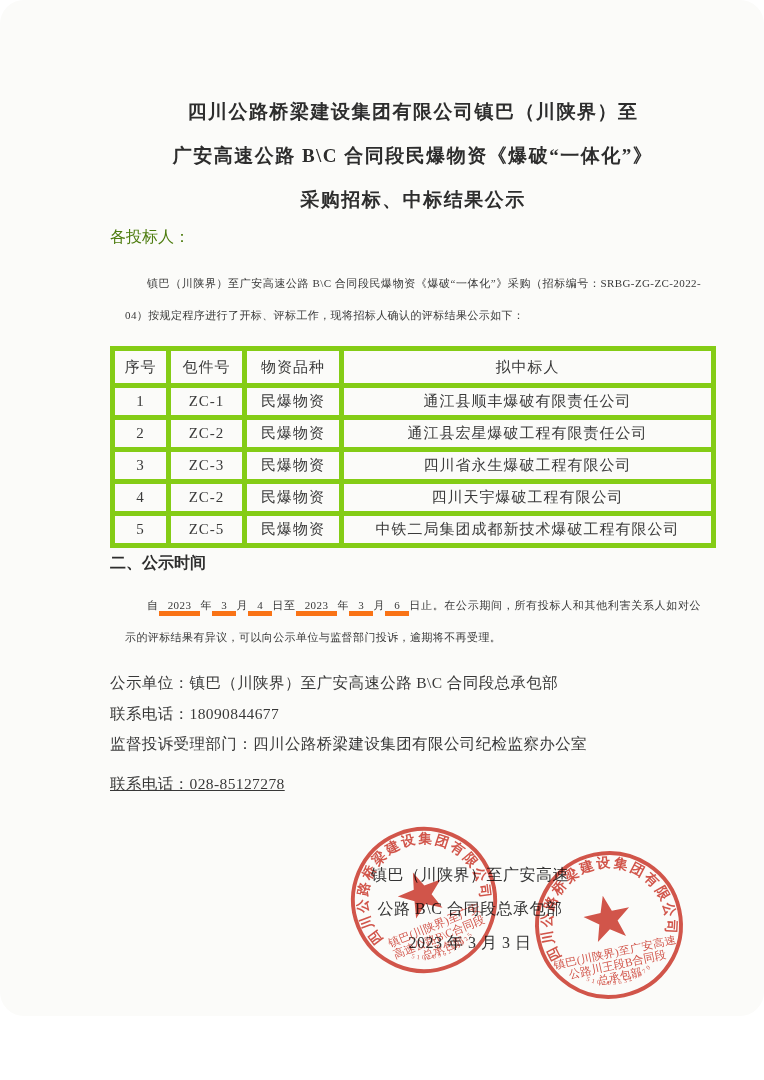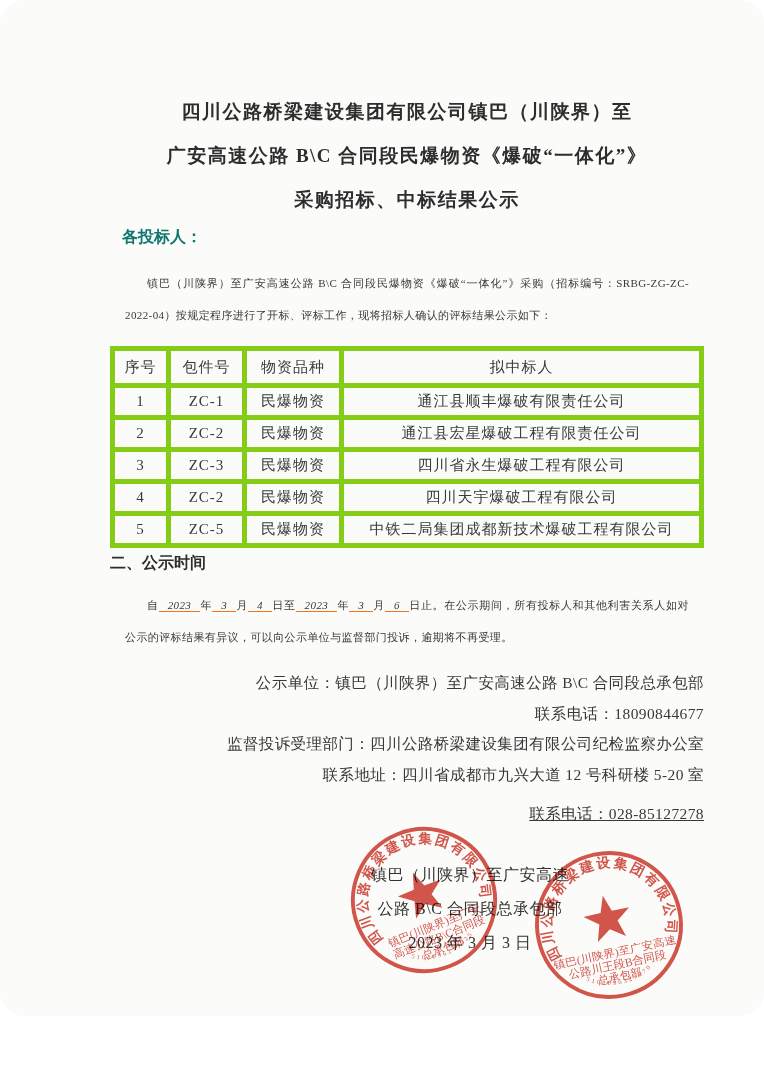--- a/index.html
+++ b/index.html
@@ -1,34 +1,34 @@
 <!DOCTYPE html>
 <html><head>
 <meta charset="utf-8">
 <style>
   html,body { margin:0; padding:0; background:#ffffff; }
   .page {
     position:relative; width:764px; height:1016px; box-sizing:border-box;
-    background:#fbfbf9; padding:90px 60px 0 110px; overflow:hidden;
+    background:#fbfbf9; padding:90px 48px 0 110px; overflow:hidden;
     font-family:"Liberation Serif","DejaVu Serif",serif; color:#383838;border-radius:24px;
   }
   .title-line { text-align:center; font-size:19px; font-weight:bold; line-height:44px;
     color:#2d2d2d; letter-spacing:1.5px; }
-  .salutation { font-size:16px; font-weight:700; line-height:30px; color:#0f766e;margin-left:12px; }
+  .salutation { font-size:16px; font-weight:400; line-height:30px; color:#4d7c0f; }
   .para { font-size:11px; line-height:32px; margin:15px; text-align:justify;
     text-indent:2em; letter-spacing:0.4px; }
   .sec-heading { font-size:16px; font-weight:bold; color:#2d2d2d; line-height:22px; margin-top:2px; }
   table.award { border-collapse:collapse; width:100%; margin-top:2px; table-layout:fixed; }
   table.award th, table.award td { border:5px solid #84cc16; text-align:center;
     font-size:15px; font-weight:normal; padding:0; color:#3a3a3a; letter-spacing:1px; }
   table.award thead tr { height:37px; }
   table.award tbody tr { height:32px; }
   col.c-seq { width:56px; } col.c-pkg { width:76px; } col.c-cat { width:97px; }
-  .u { border-bottom:1px solid #f97316; padding:0 9px;font-style:italic; }
-  .contacts { margin-top:13px;text-align:right; }
+  .u { border-bottom:5px solid #f97316; padding:0 9px; }
+  .contacts { margin-top:13px; }
   .contact-line { font-size:15.5px; line-height:30.5px; letter-spacing:0.4px; }
   .contact-last { margin-top:9px;text-decoration:underline; }
   .signature { position:absolute; left:360px; top:858px; width:220px; text-align:center;
     font-size:16px; line-height:34px; color:#343434; letter-spacing:0.5px; z-index:1; }
   .stamp { position:absolute; mix-blend-mode:multiply; opacity:0.85; color:#ce382c; z-index:2; }
   .stamp text { fill:currentColor; font-family:"Liberation Serif","DejaVu Serif",serif; }
   #stamp1 { left:346px; top:822px; width:156px; height:156px; transform:rotate(-22deg); }
   #stamp2 { left:530px; top:846px; width:158px; height:158px; transform:rotate(-12deg); }
 </style>
 </head>
@@ -97,21 +97,20 @@
   </table>
 
   <div class="sec-heading" style="margin-top:4px;">二、公示时间</div>
 
   <p class="para"><span>自</span><span class="u">2023</span><span>年</span><span class="u">3</span><span>月</span><span class="u">4</span><span>日至</span><span class="u">2023</span><span>年</span><span class="u">3</span><span>月</span><span class="u">6</span><span>日止。在公示期间，所有投标人和其他利害关系人如对公示的评标结果有异议，可以向公示单位与监督部门投诉，逾期将不再受理。</span></p>
 
   <div class="contacts">
     <div class="contact-line">公示单位：镇巴（川陕界）至广安高速公路 B\C 合同段总承包部</div>
     <div class="contact-line">联系电话：18090844677</div>
     <div class="contact-line">监督投诉受理部门：四川公路桥梁建设集团有限公司纪检监察办公室</div>
-    <div class="contact-line">联系地址：四川省成都市九兴大道 12 号科研楼 5-20 室</div>
     <div class="contact-line contact-last">联系电话：028-85127278</div>
   </div>
 
   <div class="signature">
     <div>镇巴（川陕界）至广安高速</div>
     <div>公路 B\C 合同段总承包部</div>
     <div>2023 年 3 月 3 日</div>
   </div>
 
   <svg id="stamp1" class="stamp" viewBox="0 0 200 200">

